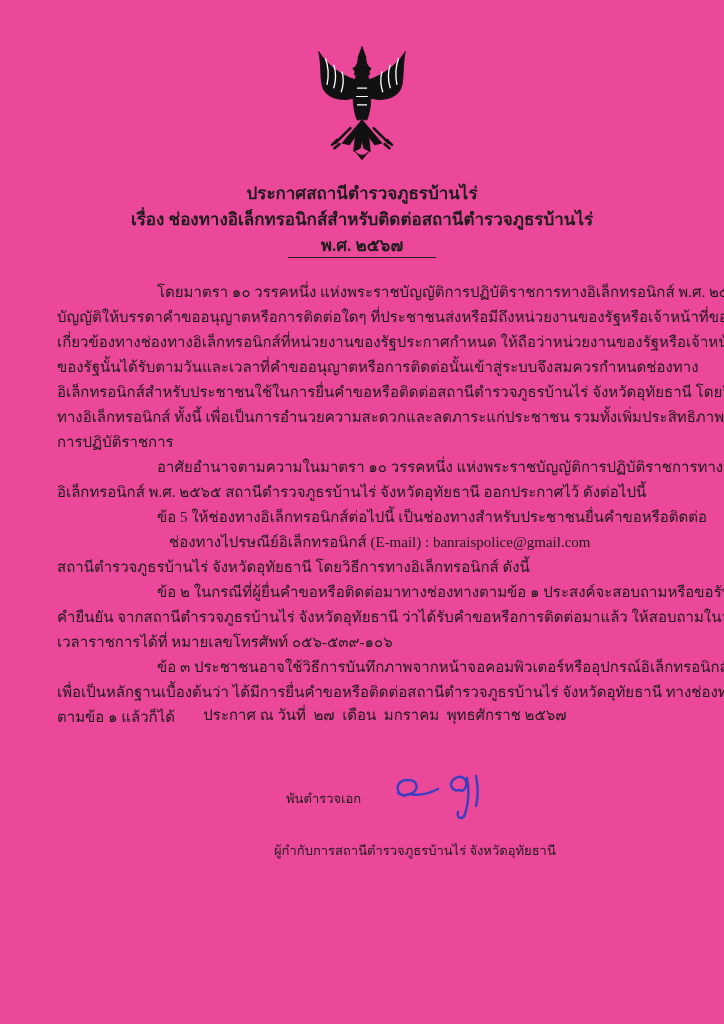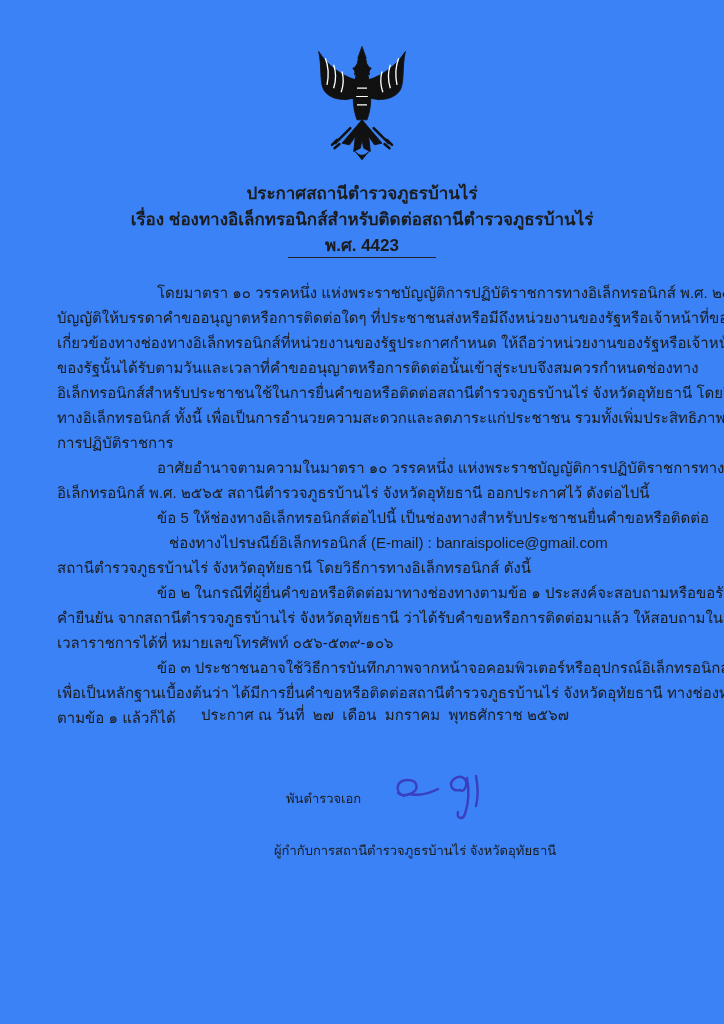--- a/index.html
+++ b/index.html
@@ -1,22 +1,22 @@
 <!DOCTYPE html>
 <html lang="th"><head>
 <meta charset="utf-8">
 <style>
   html, body { margin: 0; padding: 0; background: #888; }
   .page {
     position: relative;
     width: 724px;
     height: 1024px;
     margin: 0 auto;
-    background: #3b82f6;
-    font-family: Liberation Sans, sans-serif;
+    background: #ec4899;
+    font-family: Liberation Serif, serif;
     color: #1c1c1c;
     overflow: hidden;
   }
   
   .emblem {
     position: absolute;
     top: 42px;
     left: 50%;
     transform: translateX(-50%);
     width: 100px;
@@ -122,21 +122,21 @@
         <path d="M74 98 L92 116 M90 112 L96 118 M87 117 L93 122" fill="none" stroke-width="3" stroke-linecap="round"></path>
 
         <path d="M52 126 C 56 132, 64 132, 68 126 L60 136 Z"></path>
       </g>
     </svg>
   </div>
 
   <div class="title-block">
     <div>ประกาศสถานีตำรวจภูธรบ้านไร่</div>
     <div>เรื่อง ช่องทางอิเล็กทรอนิกส์สำหรับติดต่อสถานีตำรวจภูธรบ้านไร่</div>
-    <div>พ.ศ. 4423</div>
+    <div>พ.ศ. ๒๕๖๗</div>
   </div>
 
   <div class="divider"></div>
 
   <div class="body-text">
       <div class="line ind1">โดยมาตรา ๑๐ วรรคหนึ่ง แห่งพระราชบัญญัติการปฏิบัติราชการทางอิเล็กทรอนิกส์ พ.ศ. ๒๕๖๕</div>
       <div class="line">บัญญัติให้บรรดาคำขออนุญาตหรือการติดต่อใดๆ ที่ประชาชนส่งหรือมีถึงหน่วยงานของรัฐหรือเจ้าหน้าที่ของรัฐที่</div>
       <div class="line">เกี่ยวข้องทางช่องทางอิเล็กทรอนิกส์ที่หน่วยงานของรัฐประกาศกำหนด ให้ถือว่าหน่วยงานของรัฐหรือเจ้าหน้าที่</div>
       <div class="line">ของรัฐนั้นได้รับตามวันและเวลาที่คำขออนุญาตหรือการติดต่อนั้นเข้าสู่ระบบจึงสมควรกำหนดช่องทาง</div>
       <div class="line">อิเล็กทรอนิกส์สำหรับประชาชนใช้ในการยื่นคำขอหรือติดต่อสถานีตำรวจภูธรบ้านไร่ จังหวัดอุทัยธานี โดยวิธีการ</div>

